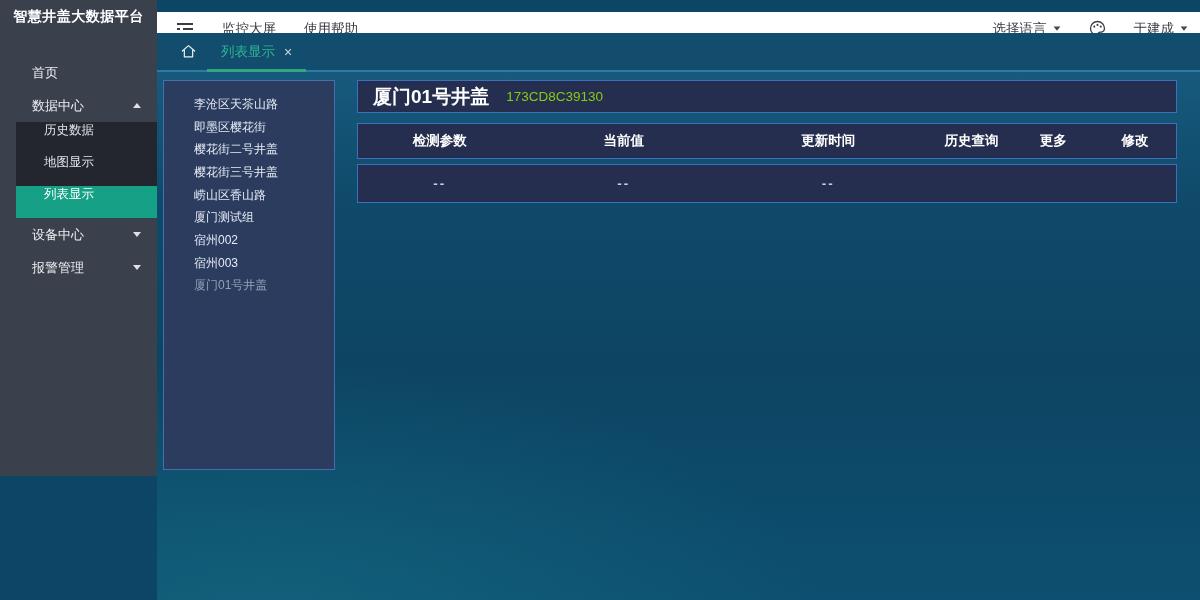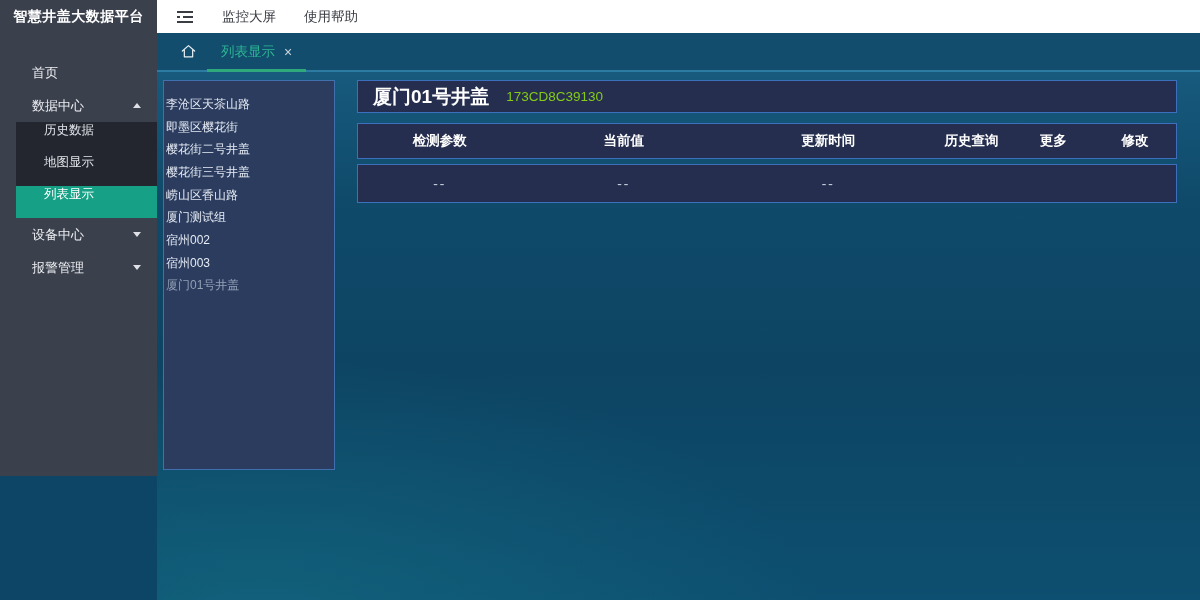--- a/index.html
+++ b/index.html
@@ -15,52 +15,52 @@
   .submenu{background:#23262e;}
   .sub-item{height:32px;display:flex;padding:0 16px 0 28px;color:#e0e3e9;font-size:12.5px;cursor:pointer;}
   .sub-item.active{background:#16a085;color:#ffffff;}
   .tri{width:0;height:0;display:inline-block;margin-left:auto;}
   .tri.up{border-left:4.5px solid transparent;border-right:4.5px solid transparent;border-bottom:5.5px solid #dfe1e6;}
   .tri.down{border-left:4.5px solid transparent;border-right:4.5px solid transparent;border-top:5.5px solid #dfe1e6;}
   .tri.sm{transform:scale(.85);}
   .tri.darkc{border-top-color:#43464d;margin-left:6px;}
 
   
-  .topbar{position:absolute;left:157px;top:0;right:0;height:33px;background:#ffffff;display:flex;align-items:center;z-index:2;box-shadow:0 1px 0 rgba(0,0,0,.06);}
+  .topbar{position:absolute;left:157px;top:12px;right:0;height:33px;background:#ffffff;display:flex;align-items:center;z-index:2;box-shadow:0 1px 0 rgba(0,0,0,.06);}
   .collapse-btn{margin-left:19px;display:inline-flex;align-items:center;cursor:pointer;}
   .menu-item{margin-left:28px;font-size:13.5px;color:#383b42;cursor:pointer;}
   .topbar-right{margin-left:auto;display:flex;align-items:center;gap:28px;margin-right:12px;}
   .lang,.user{display:inline-flex;align-items:center;font-size:13.5px;color:#383b42;cursor:pointer;}
   .theme-btn{display:inline-flex;align-items:center;cursor:pointer;}
 
   
   .tabbar{position:absolute;left:157px;top:33px;right:0;height:39px;background:#124d6d;border-bottom:2px solid #2d7aa3;display:flex;align-items:center;z-index:2;}
   .home-btn{margin-left:23px;display:inline-flex;align-items:center;cursor:pointer;}
   .tab{margin-left:10px;height:100%;display:flex;align-items:center;gap:9px;padding:0 14px;position:relative;color:#2db795;font-size:13.5px;cursor:pointer;}
   .tab::after{content:"";position:absolute;left:0;right:0;bottom:-2px;height:3px;background:#2fa97c;}
   .tab .close{color:#ccd6dd;font-size:14px;line-height:1;cursor:pointer;}
 
   
   .content{position:absolute;left:157px;top:72px;right:0;bottom:0;
     background:
       radial-gradient(90% 85% at 10% 105%, rgba(21,112,132,.55) 0%, rgba(21,112,132,0) 60%),
       linear-gradient(180deg,#175a7d 0%,#0f4a6a 24%,#0d4463 56%,#0d4f70 100%);}
 
   .device-panel{position:absolute;left:6px;top:8px;width:172px;height:390px;background:#2b3c5f;border:1px solid #4170ae;padding:12px 0 0 0;overflow:hidden;}
-  .device-item{height:22.7px;display:flex;align-items:center;padding-left:2px;font-size:12px;color:#e6ebf4;cursor:pointer;white-space:nowrap;}
+  .device-item{height:22.7px;display:flex;align-items:center;padding-left:30px;font-size:12px;color:#e6ebf4;cursor:pointer;white-space:nowrap;}
   .device-item.selected{color:#93a0b6;}
 
   .detail{position:absolute;left:200px;top:8px;width:820px;}
   .card{background:#252e4e;border:1px solid #3c70bd;}
   .title-card{height:33px;display:flex;align-items:center;padding:0 15px;}
   .dev-title{font-size:19px;font-weight:bold;color:#ffffff;}
   .dev-id{margin-left:17px;font-size:13.5px;color:#84cc16;}
   .header-card{margin-top:10px;height:36px;display:flex;align-items:center;}
   .row-card{margin-top:5px;height:39px;display:flex;align-items:center;}
-  .col{text-align:center;font-size:13.5px;font-family:Liberation Serif, serif;}
+  .col{text-align:center;font-size:13.5px;}
   .header-card .col{color:#ffffff;font-weight:bold;}
   .row-card .col{color:#c7cfdd;font-weight:bold;letter-spacing:2px;}
   .c1{width:20%;} .c2{width:25%;} .c3{width:25%;} .c4{width:10%;} .c5{width:10%;} .c6{width:10%;}
 </style>
 </head>
 <body>
 
 <div class="app">
 
   <aside class="sidebar">
@@ -99,20 +99,38 @@
     <span class="collapse-btn">
       <svg width="18" height="14" viewBox="0 0 18 14">
         <rect x="1" y="1" width="16" height="2" fill="#3a3d44"></rect>
         <rect x="1" y="6" width="3" height="2" fill="#3a3d44"></rect>
         <rect x="7" y="6" width="10" height="2" fill="#3a3d44"></rect>
         <rect x="1" y="11" width="16" height="2" fill="#3a3d44"></rect>
       </svg>
     </span>
     <span class="menu-item">监控大屏</span>
     <span class="menu-item">使用帮助</span>
+    <div class="topbar-right">
+      <span class="lang">
+        <span>选择语言</span>
+        <i class="tri down sm darkc"></i>
+      </span>
+      <span class="theme-btn">
+        <svg width="17" height="17" viewBox="0 0 18 18">
+          <path d="M9 1.6a7.4 7.4 0 1 0 0 14.8c1 0 1.4-.6 1.1-1.4-.3-.8-.2-1.6.6-2 .9-.4 2.2 0 3.4-.4 1.4-.5 2.3-1.7 2.3-3.6C16.4 4.6 13 1.6 9 1.6z" fill="none" stroke="#3a3d44" stroke-width="1.4"></path>
+          <circle cx="5.6" cy="7" r="1.1" fill="#3a3d44"></circle>
+          <circle cx="9" cy="5.2" r="1.1" fill="#3a3d44"></circle>
+          <circle cx="12.4" cy="7" r="1.1" fill="#3a3d44"></circle>
+        </svg>
+      </span>
+      <span class="user">
+        <span>于建成</span>
+        <i class="tri down sm darkc"></i>
+      </span>
+    </div>
   </header>
 
   <div class="tabbar">
     <span class="home-btn">
       <svg width="17" height="17" viewBox="0 0 18 18">
         <path d="M2.5 8.5 9 2.8l6.5 5.7M4.6 7.6v7h8.8v-7" fill="none" stroke="#e8eef3" stroke-width="1.3" stroke-linejoin="round" stroke-linecap="round"></path>
       </svg>
     </span>
     <div class="tab">
       <span>列表显示</span>

